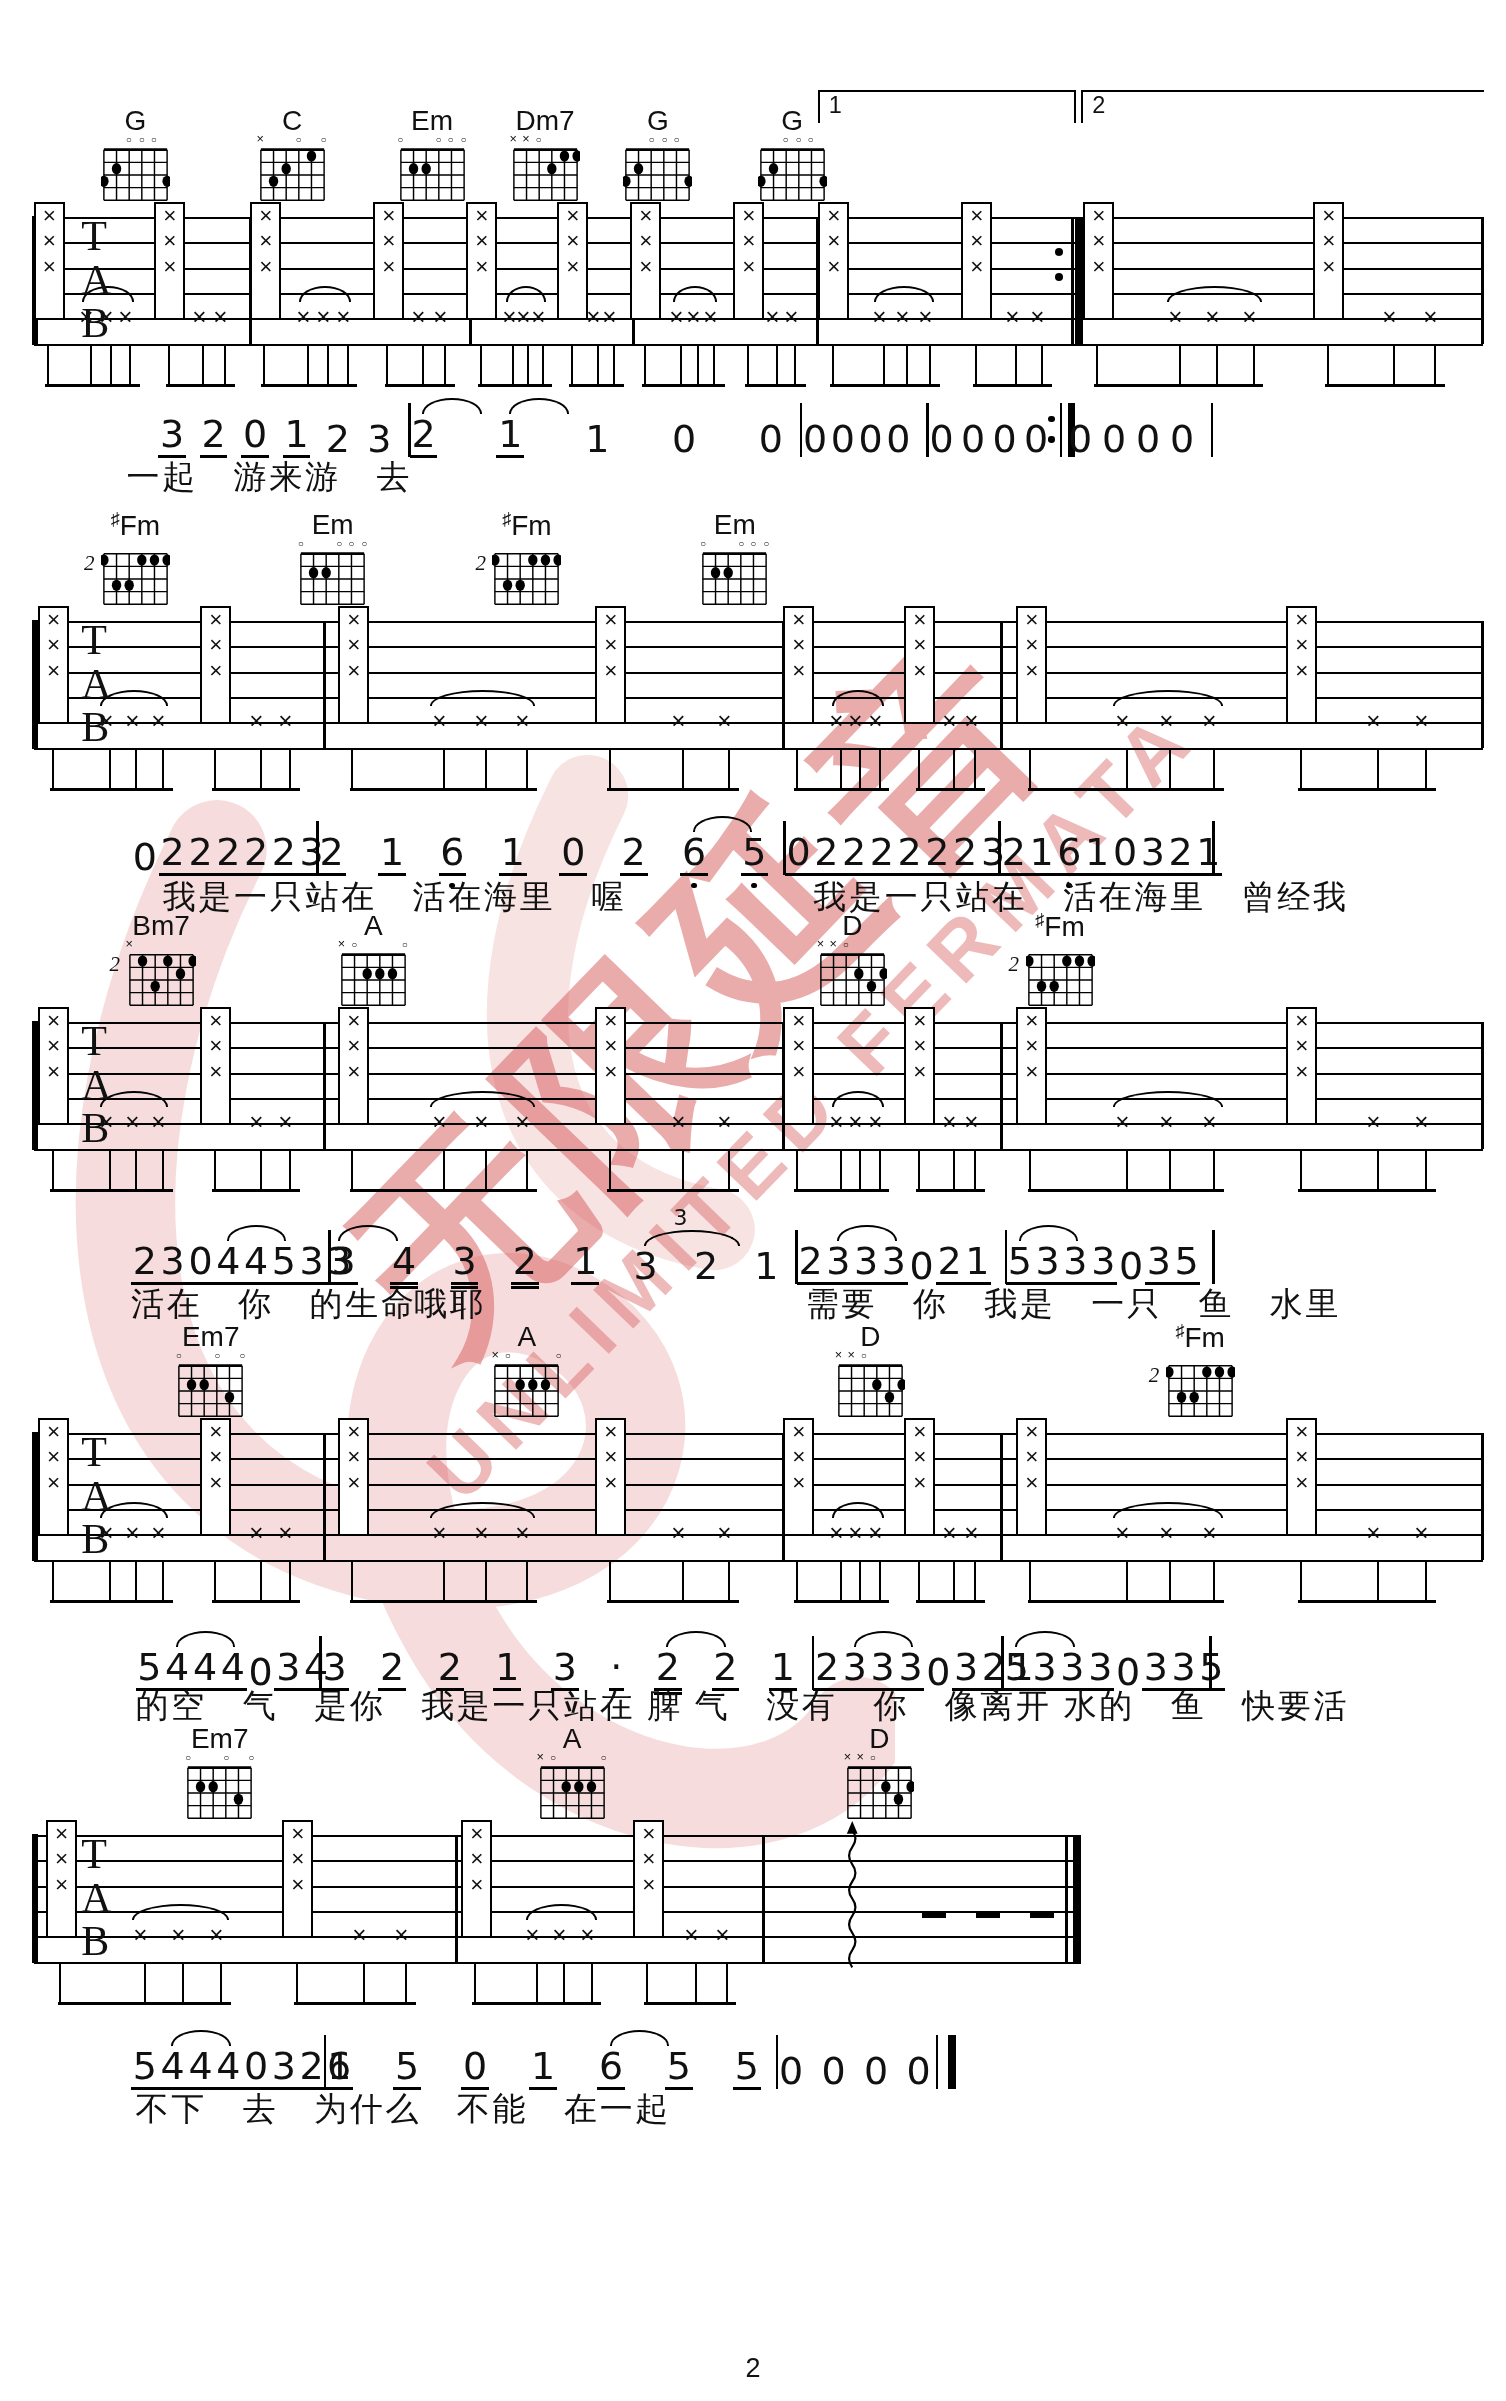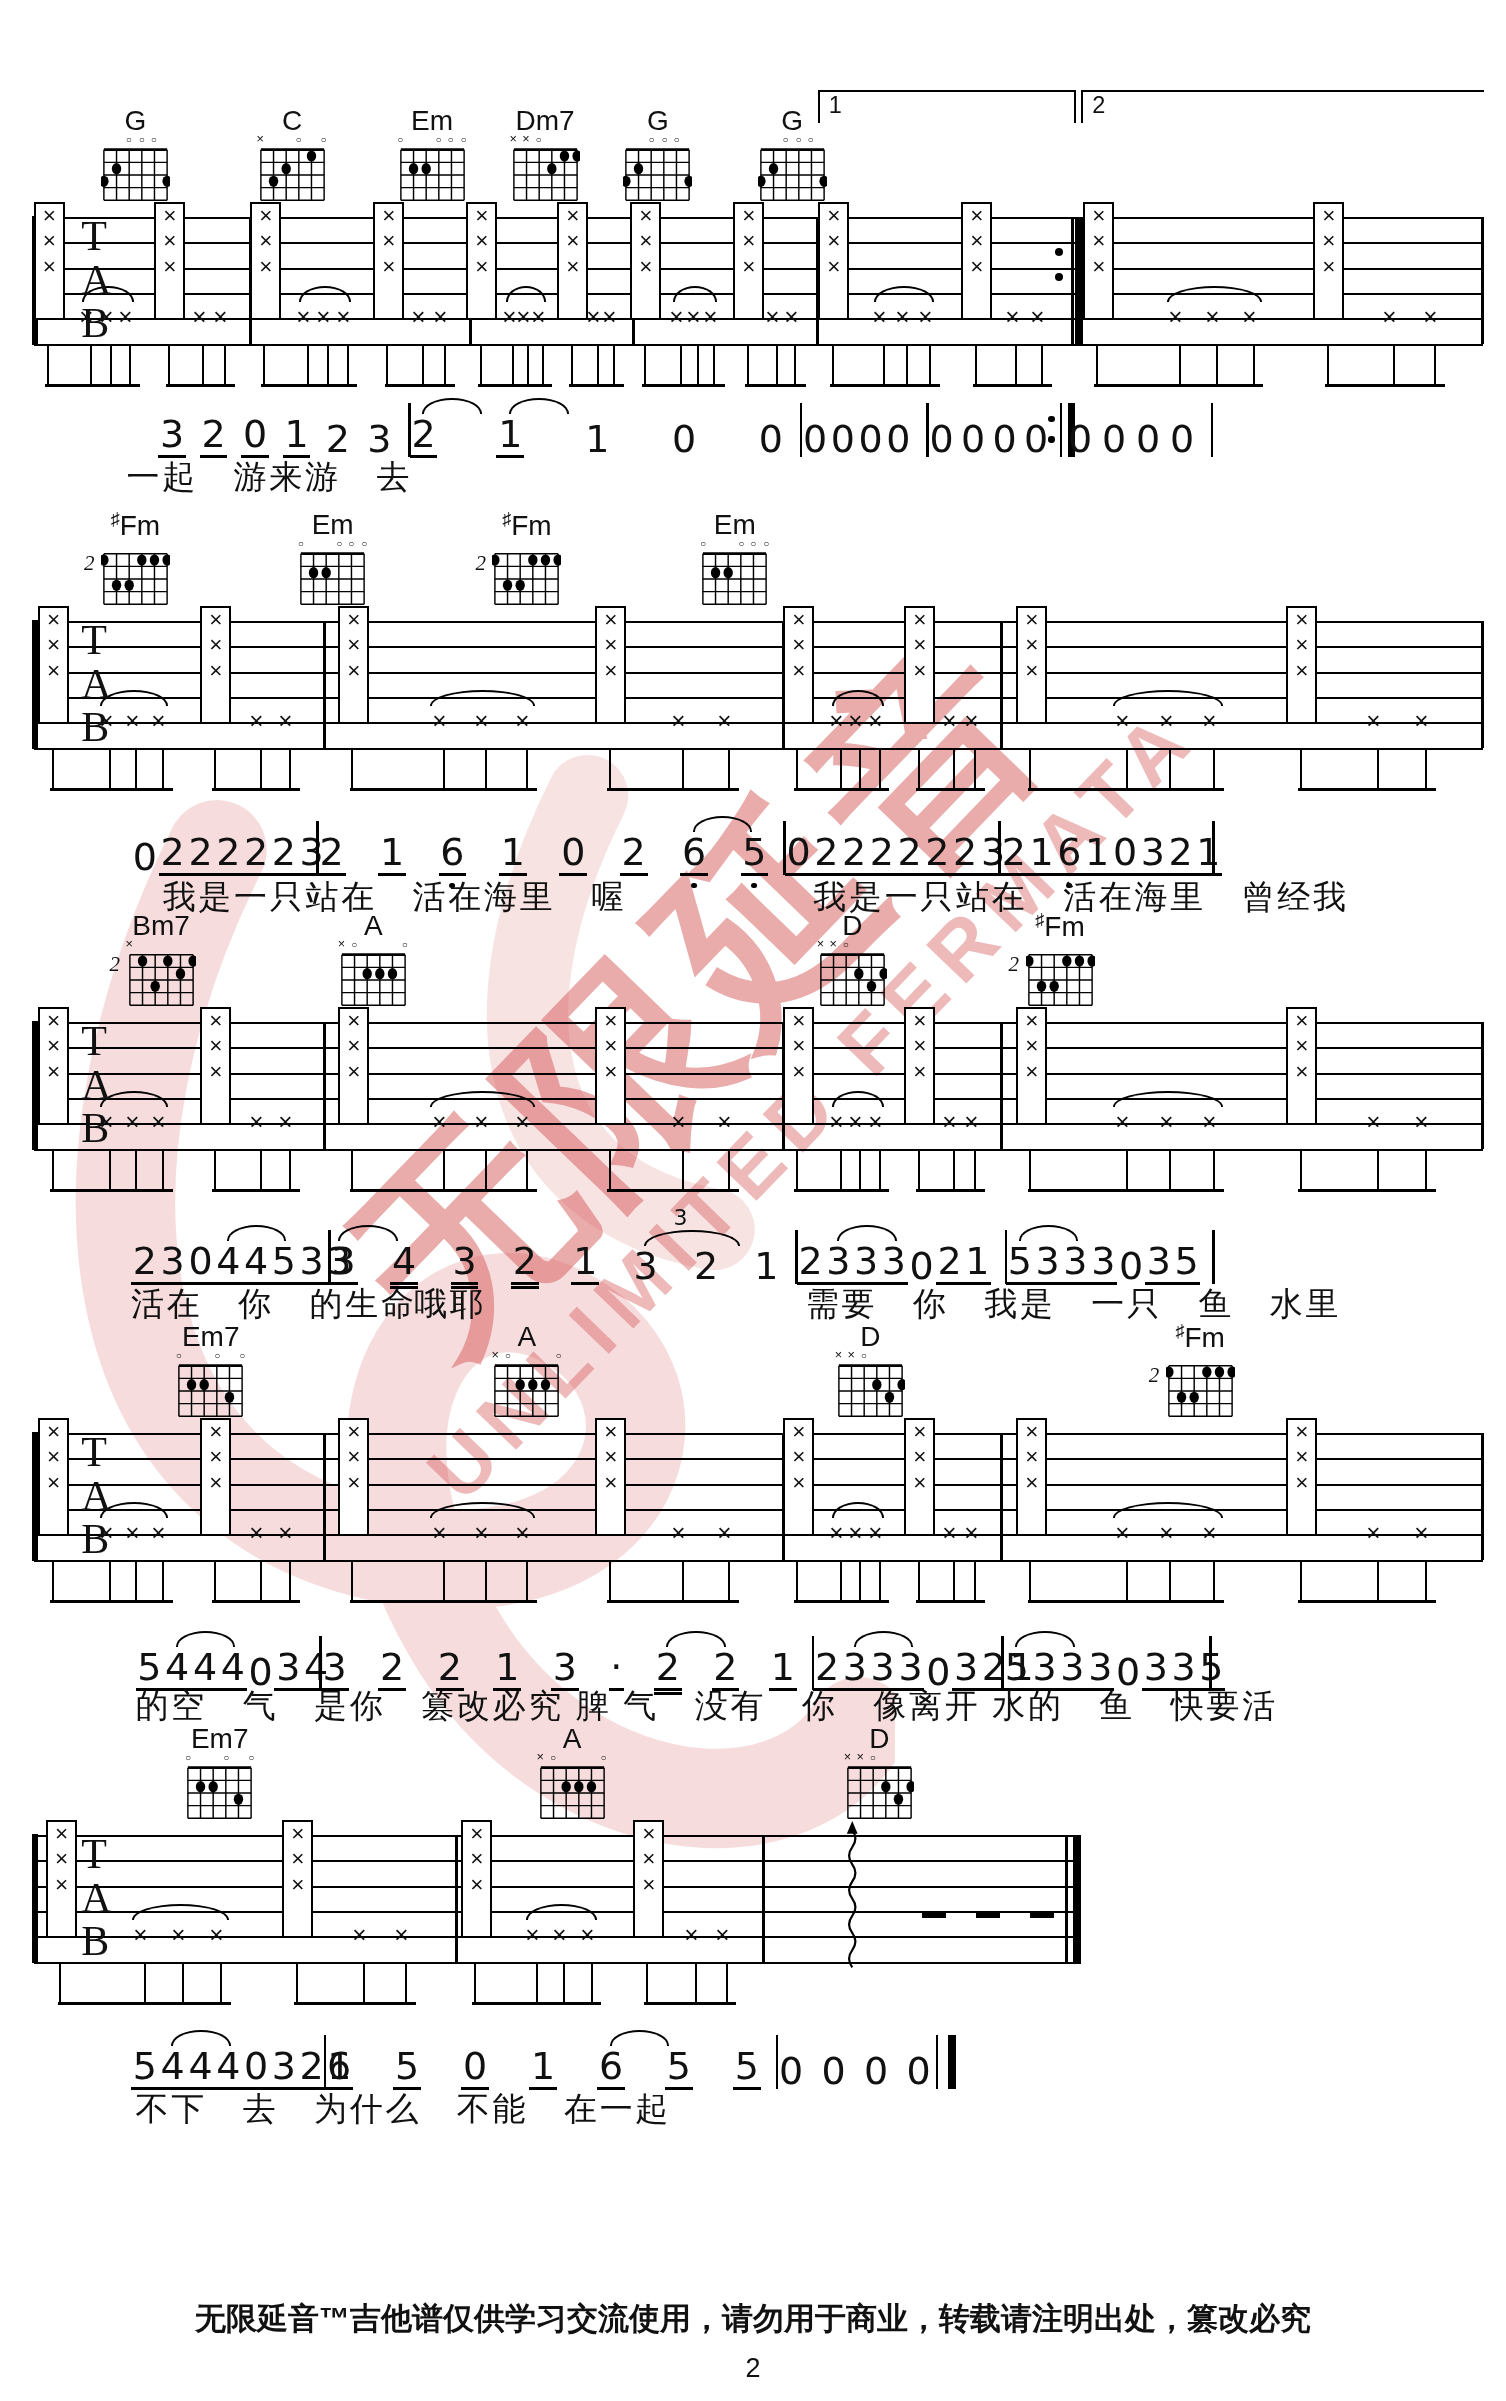--- a/index.html
+++ b/index.html
@@ -1201,21 +1201,21 @@
         <span class="num u1">5<div class="tie"></div></span>
         <span class="num u1">3</span>
         <span class="num u1">3</span>
         <span class="num u1">3</span>
         <span class="num">0</span>
         <span class="num u1">3</span>
         <span class="num u1">3</span>
         <span class="num u1">5</span>
         <div class="nbar"></div>
       </div>
-      <div class="lyr" style="left: 9%; top: 1684px;">的空　气　是你　篡改必究 脾 气　没有　你　像离开 水的　鱼　快要活</div>
+      <div class="lyr" style="left: 9%; top: 1684px;">的空　气　是你　我是一只站在 脾 气　没有　你　像离开 水的　鱼　快要活</div>
       <div class="chord" style="left: 12.3%; top: 1723px;">
         <div class="cname">Em7</div>
         <div class="cmk">
           <span style="left: 2.7px; font-size: 10px; top: 30px;">○</span>
           <span style="left: 41px; font-size: 10px; top: 30px;">○</span>
           <span style="left: 66px; font-size: 10px; top: 30px;">○</span>
         </div>
         <svg width="69" height="56" class="cgrid" viewBox="0 0 76 62">
           <line x1="3" x2="73" y1="3" y2="3" stroke="#000" stroke-width="3"></line>
           <line x1="3" x2="73" y1="17" y2="17" stroke="#000" stroke-width="1.6"></line>
@@ -1381,16 +1381,15 @@
         <span class="num">0</span>
         <span class="num">0</span>
         <div class="nfinal">
           <s></s>
           <b></b>
         </div>
       </div>
       <div class="lyr" style="left: 9%; top: 2087px;">不下　去　为什么　不能　在一起</div>
     </div>
 
-  <div class="footer">无限延音™吉他谱仅供学习交流使用，请勿用于商业，转载请注明出处，篡改必究</div>
   <div class="pagenum">2</div>
 </div>
 
 
 </body></html>

